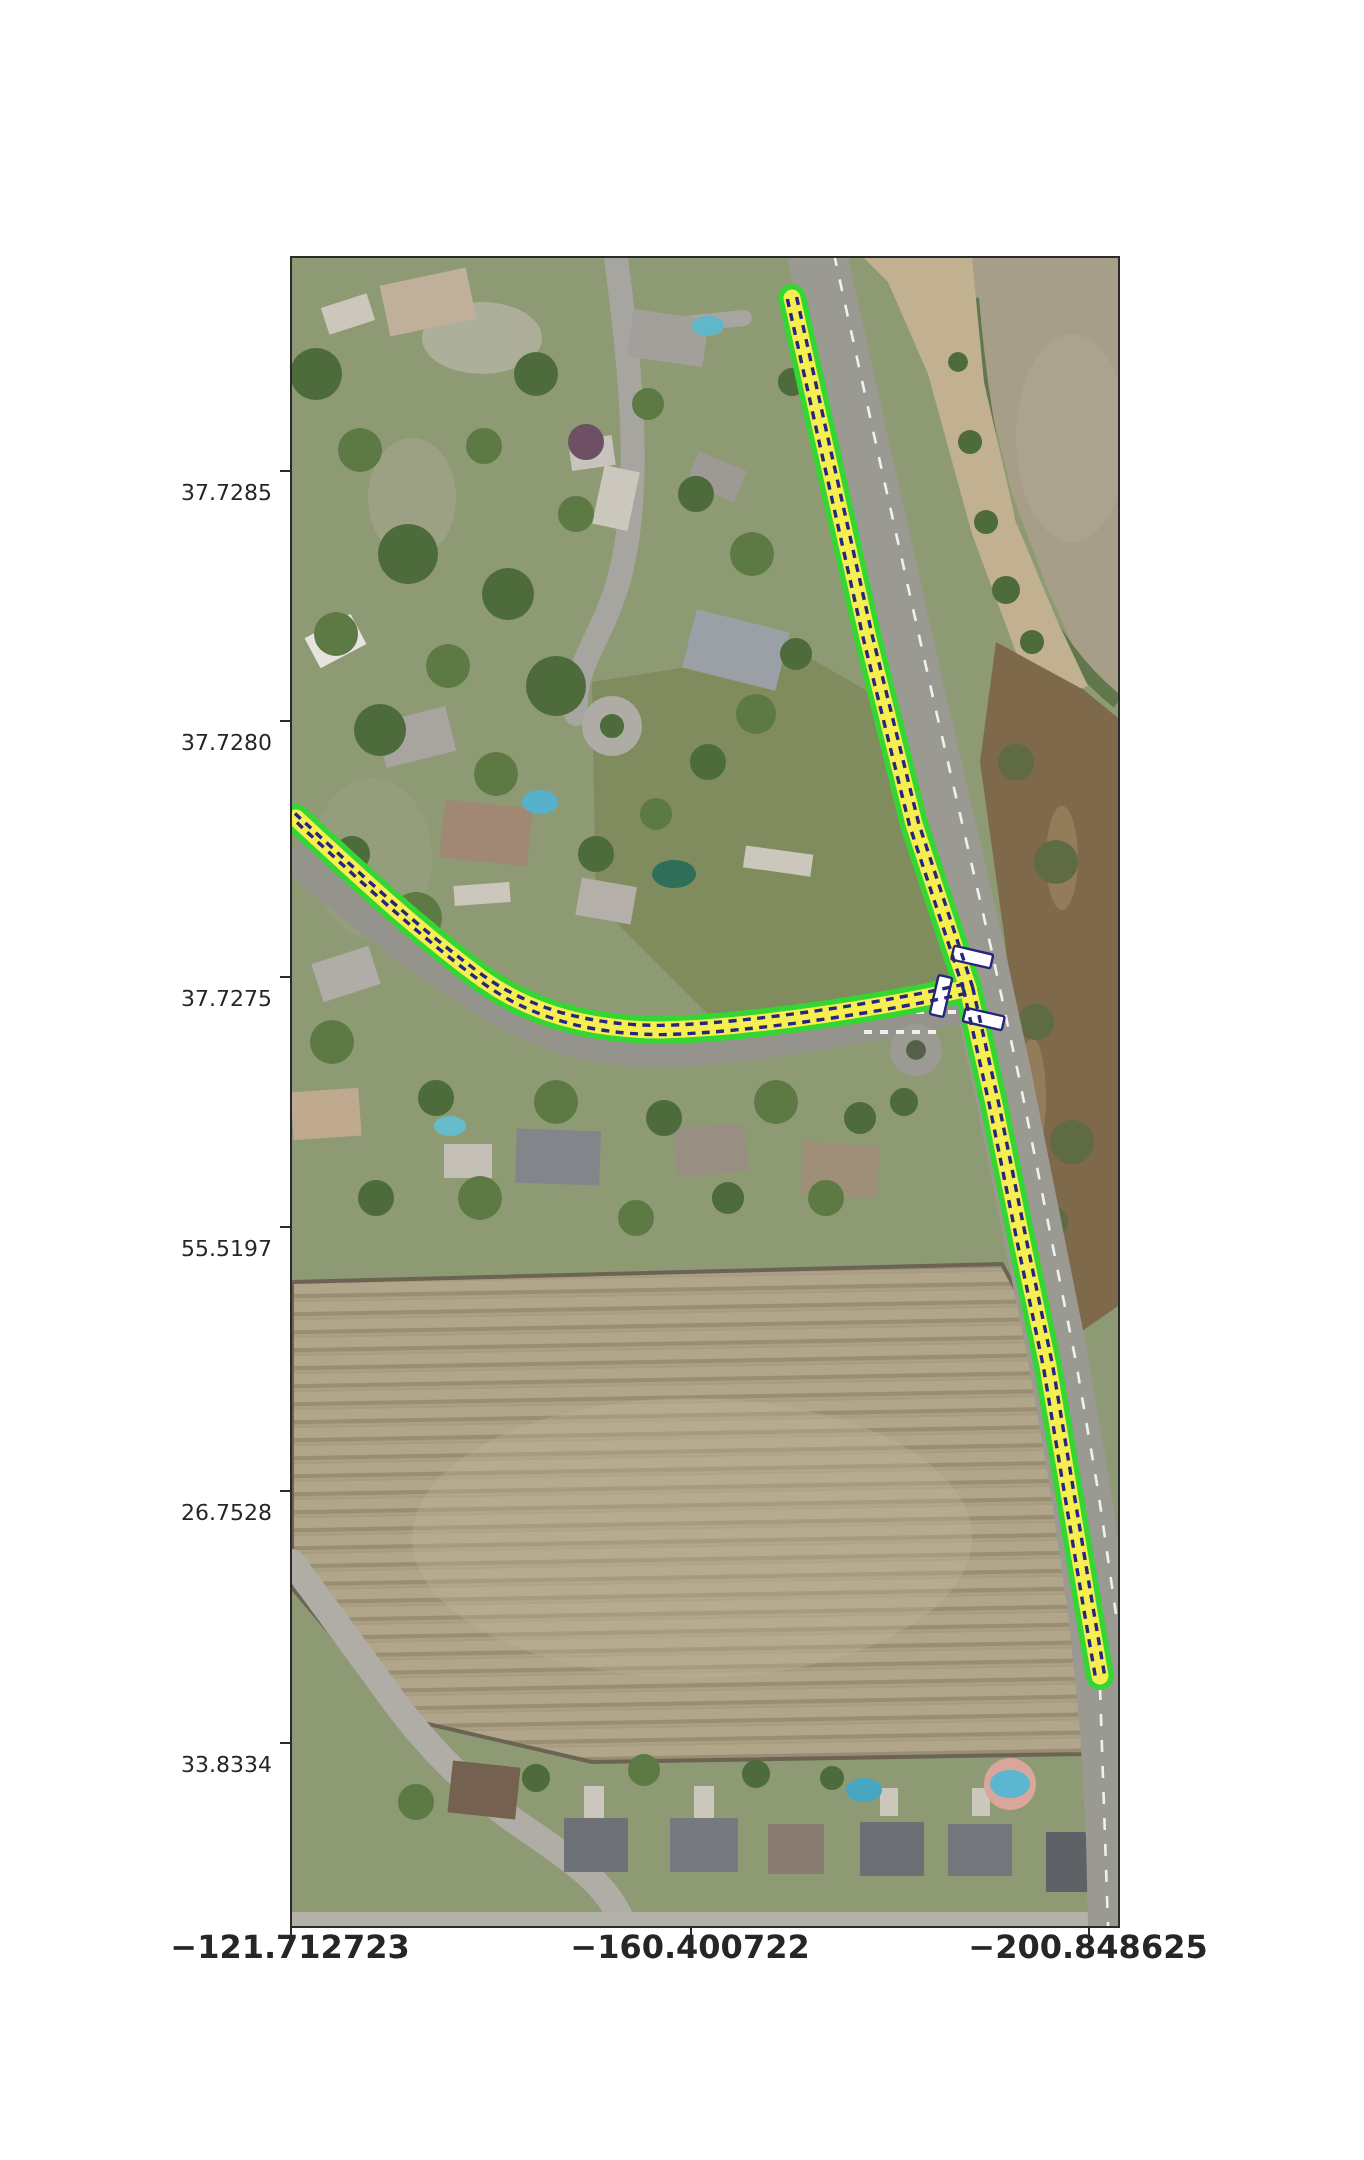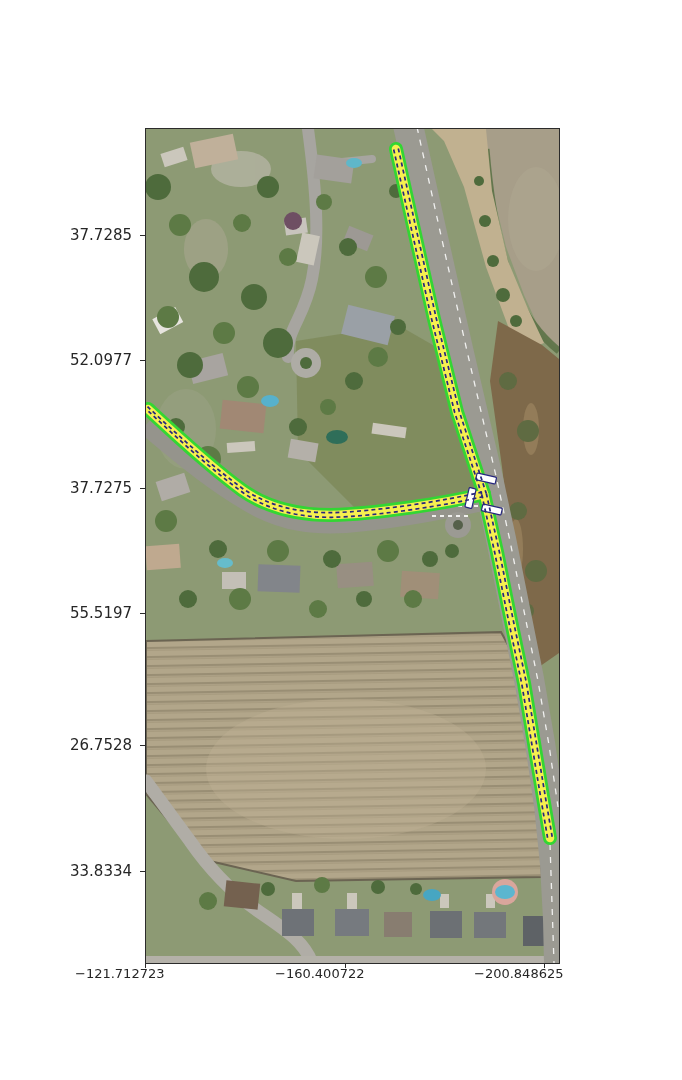--- a/index.html
+++ b/index.html
@@ -1,39 +1,39 @@
 <!DOCTYPE html>
 <html><head>
 <meta charset="utf-8">
 <style>
   html,body{margin:0;padding:0;background:#ffffff;}
   body{width:682px;height:1080px;position:relative;font-family:"DejaVu Sans",sans-serif;color:#262626;}
   .figure{position:absolute;left:0;top:0;width:682px;height:1080px;background:#fff;}
   .plot-area{position:absolute;left:145px;top:128px;width:413px;height:834px;border:1px solid #2b2b2b;box-sizing:content-box;overflow:hidden;background:#8d9a74;}
-  .ytick-label{position:absolute;width:70px;text-align:center;font-size:15px;line-height:14px;transform:translateY(-50%);}
-  .xtick-label{position:absolute;width:140px;text-align:left;font-size:13px;line-height:14px;transform:translateX(-50%);}
+  .ytick-label{position:absolute;width:70px;text-align:right;font-size:11px;line-height:14px;transform:translateY(-50%);margin-top:12px;}
+  .xtick-label{position:absolute;width:140px;text-align:center;font-size:16px;line-height:14px;transform:translateX(-50%);font-weight:bold;}
   .ytick-mark{position:absolute;width:5px;height:1px;background:#2b2b2b;}
   .xtick-mark{position:absolute;width:1px;height:5px;background:#2b2b2b;}
   .caption{position:absolute;left:145px;top:981px;width:414px;text-align:center;font-size:11.5px;}
   svg{display:block;}
 </style>
 </head>
 <body>
 
 <div class="figure">
 
   <div class="ytick-mark" style="left:140px;top:235px"></div>
   <div class="ytick-mark" style="left:140px;top:360px"></div>
   <div class="ytick-mark" style="left:140px;top:488px"></div>
   <div class="ytick-mark" style="left:140px;top:613px"></div>
   <div class="ytick-mark" style="left:140px;top:745px"></div>
   <div class="ytick-mark" style="left:140px;top:871px"></div>
 
   <div class="ytick-label" style="left:66px;top:235px">37.7285</div>
-  <div class="ytick-label" style="left:66px;top:360px">52.0977</div>
+  <div class="ytick-label" style="left:66px;top:360px">37.7280</div>
   <div class="ytick-label" style="left:66px;top:488px">37.7275</div>
   <div class="ytick-label" style="left:66px;top:613px">55.5197</div>
   <div class="ytick-label" style="left:66px;top:745px">26.7528</div>
   <div class="ytick-label" style="left:66px;top:871px">33.8334</div>
 
   <div class="xtick-mark" style="left:145px;top:963px"></div>
   <div class="xtick-mark" style="left:345px;top:963px"></div>
   <div class="xtick-mark" style="left:544px;top:963px"></div>
 
   <div class="xtick-label" style="left:145px;top:967px">−121.712723</div>

